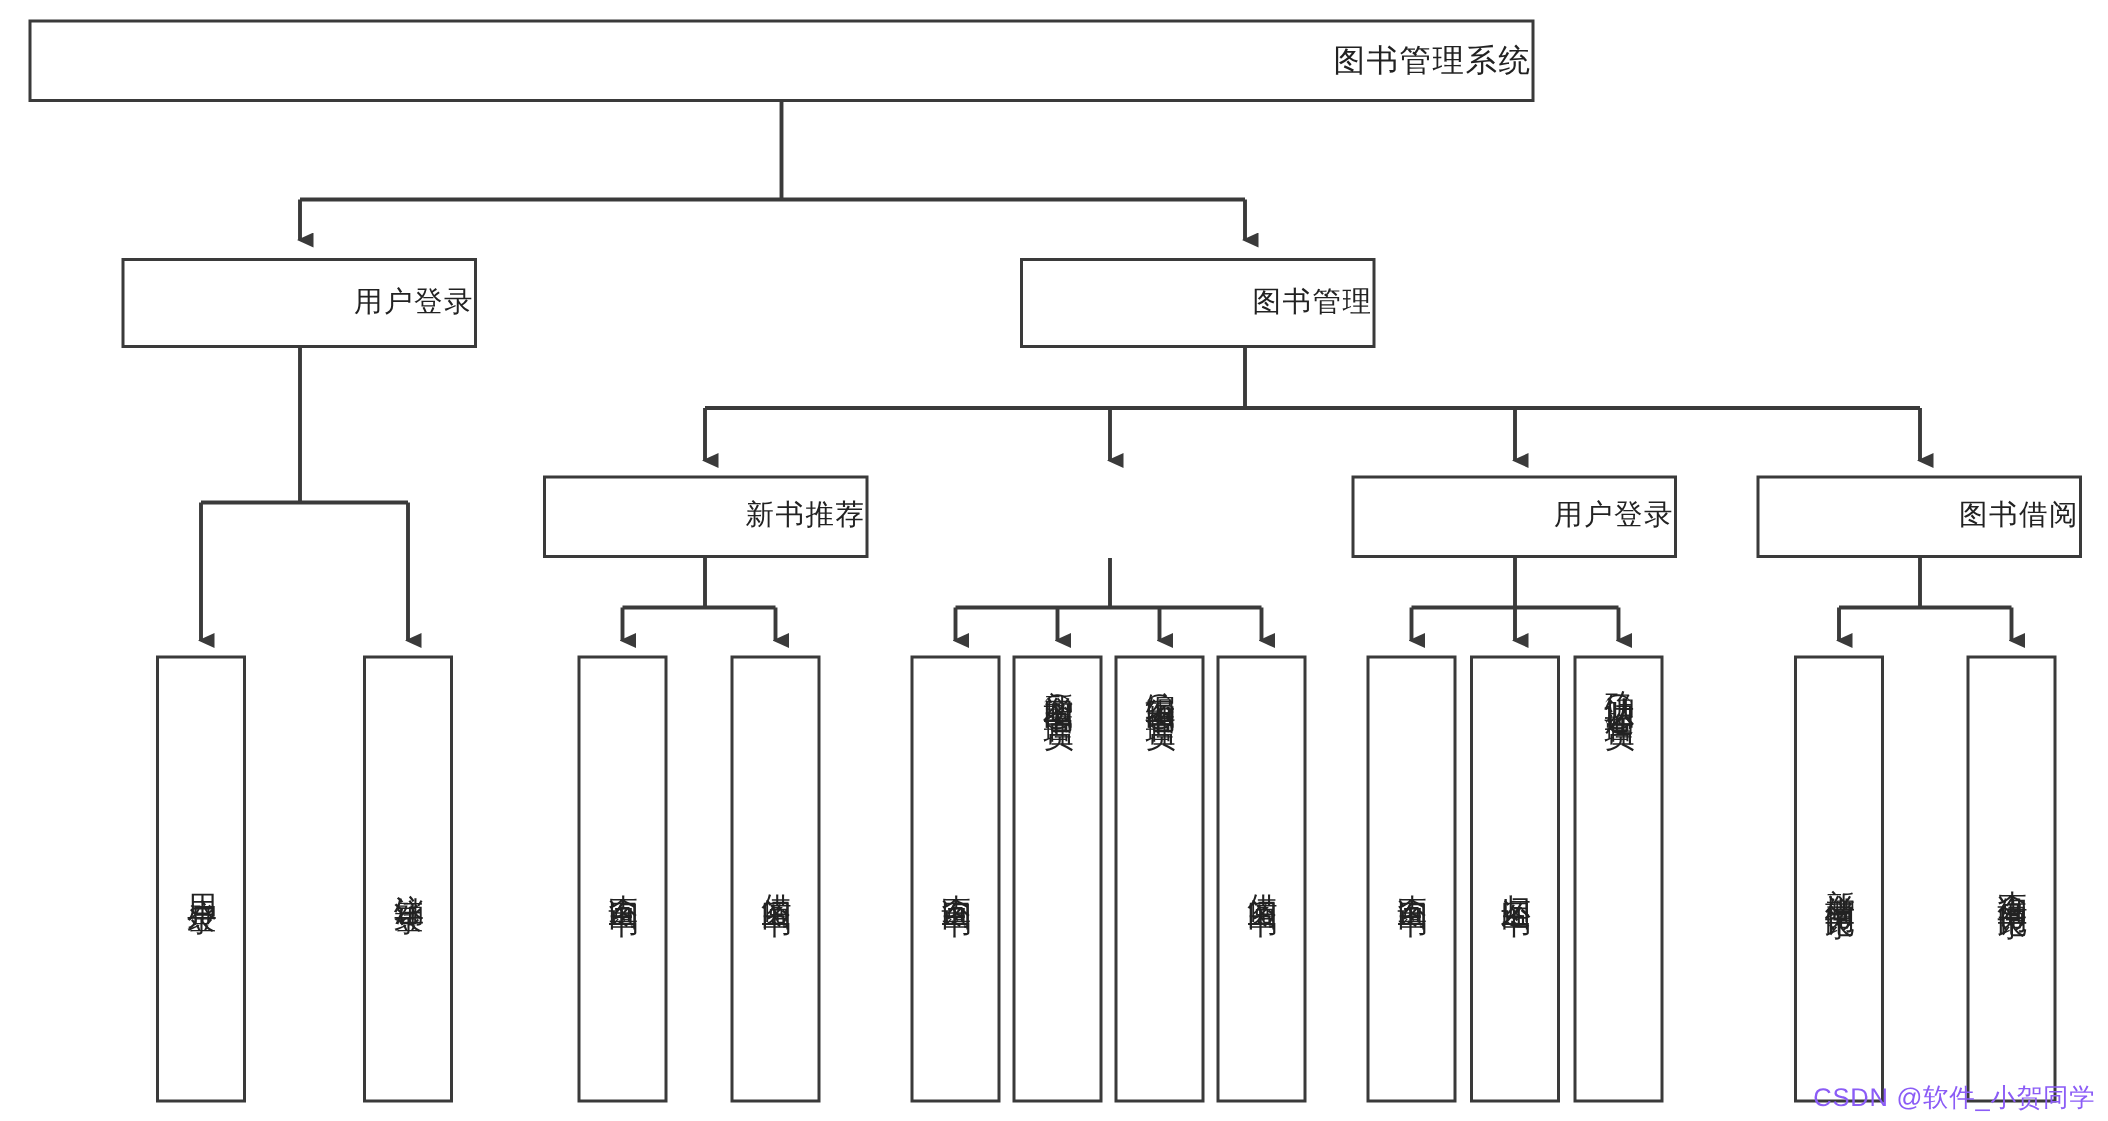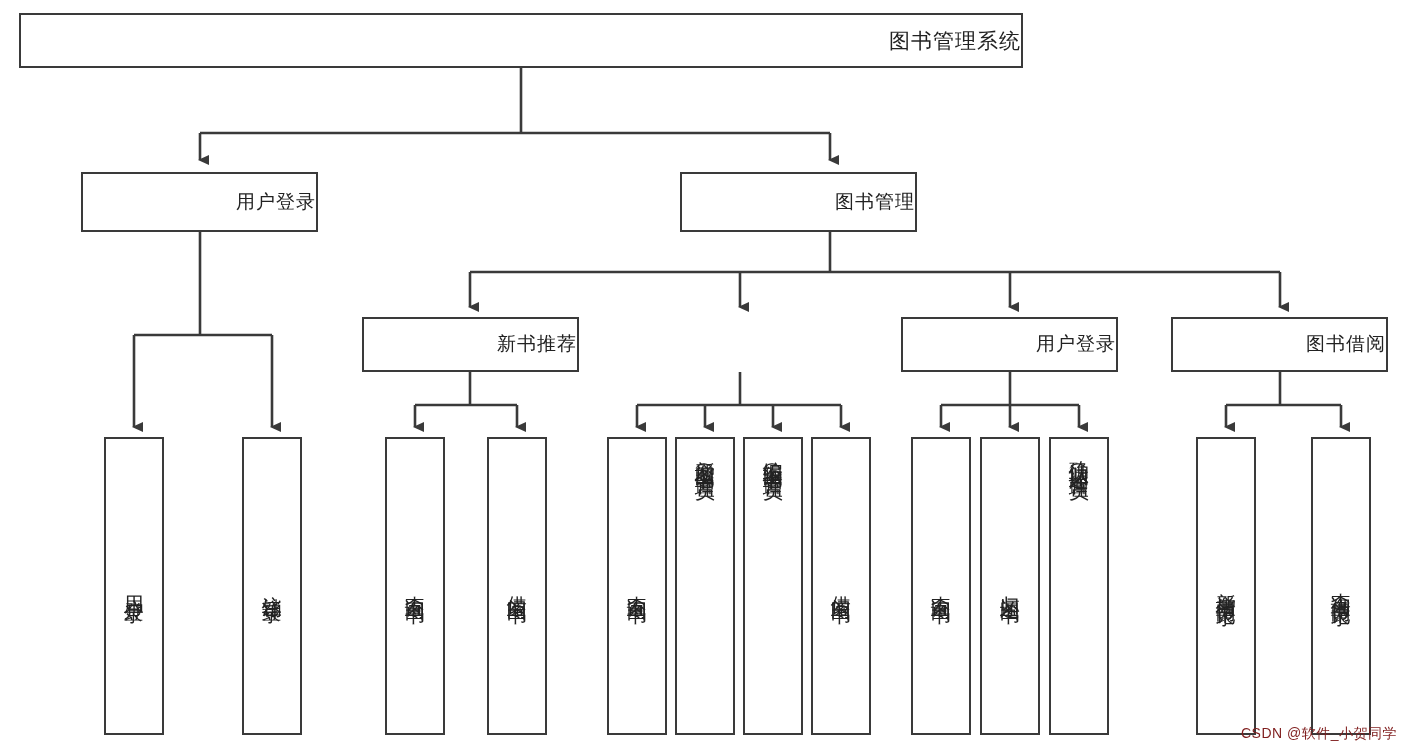--- a/index.html
+++ b/index.html
@@ -48,22 +48,22 @@
     line-height:1.12;
     letter-spacing:3px;
     font-size:20px;
   }
   .node.vertical.centered{align-items:center;padding-top:0;}
 
   .watermark{
     position:absolute;
     right:8px;
     bottom:4px;
-    font-size:14px;
-    color:#7f1d1d;
+    font-size:17px;
+    color:#8b5cf6;
     white-space:nowrap;
     letter-spacing:0.5px;
     margin-left:36px;
   }
 </style>
 </head>
 <body>
 
 <div id="diagram-root">
 

